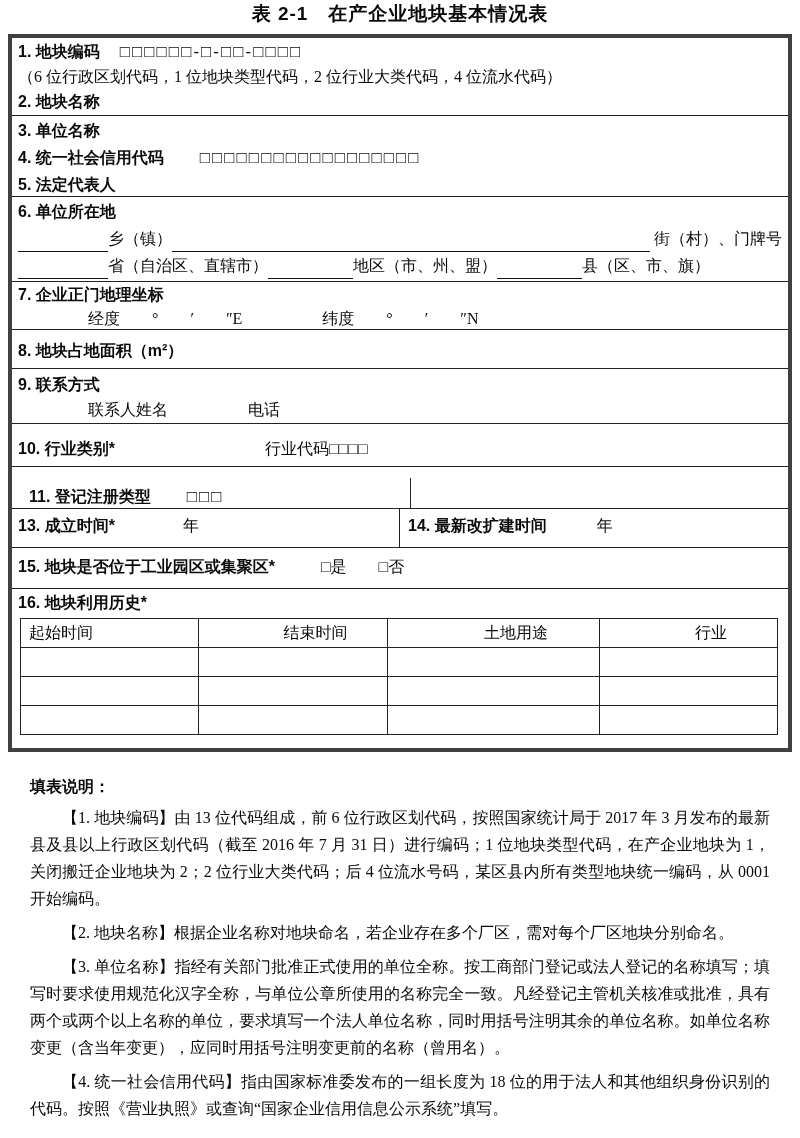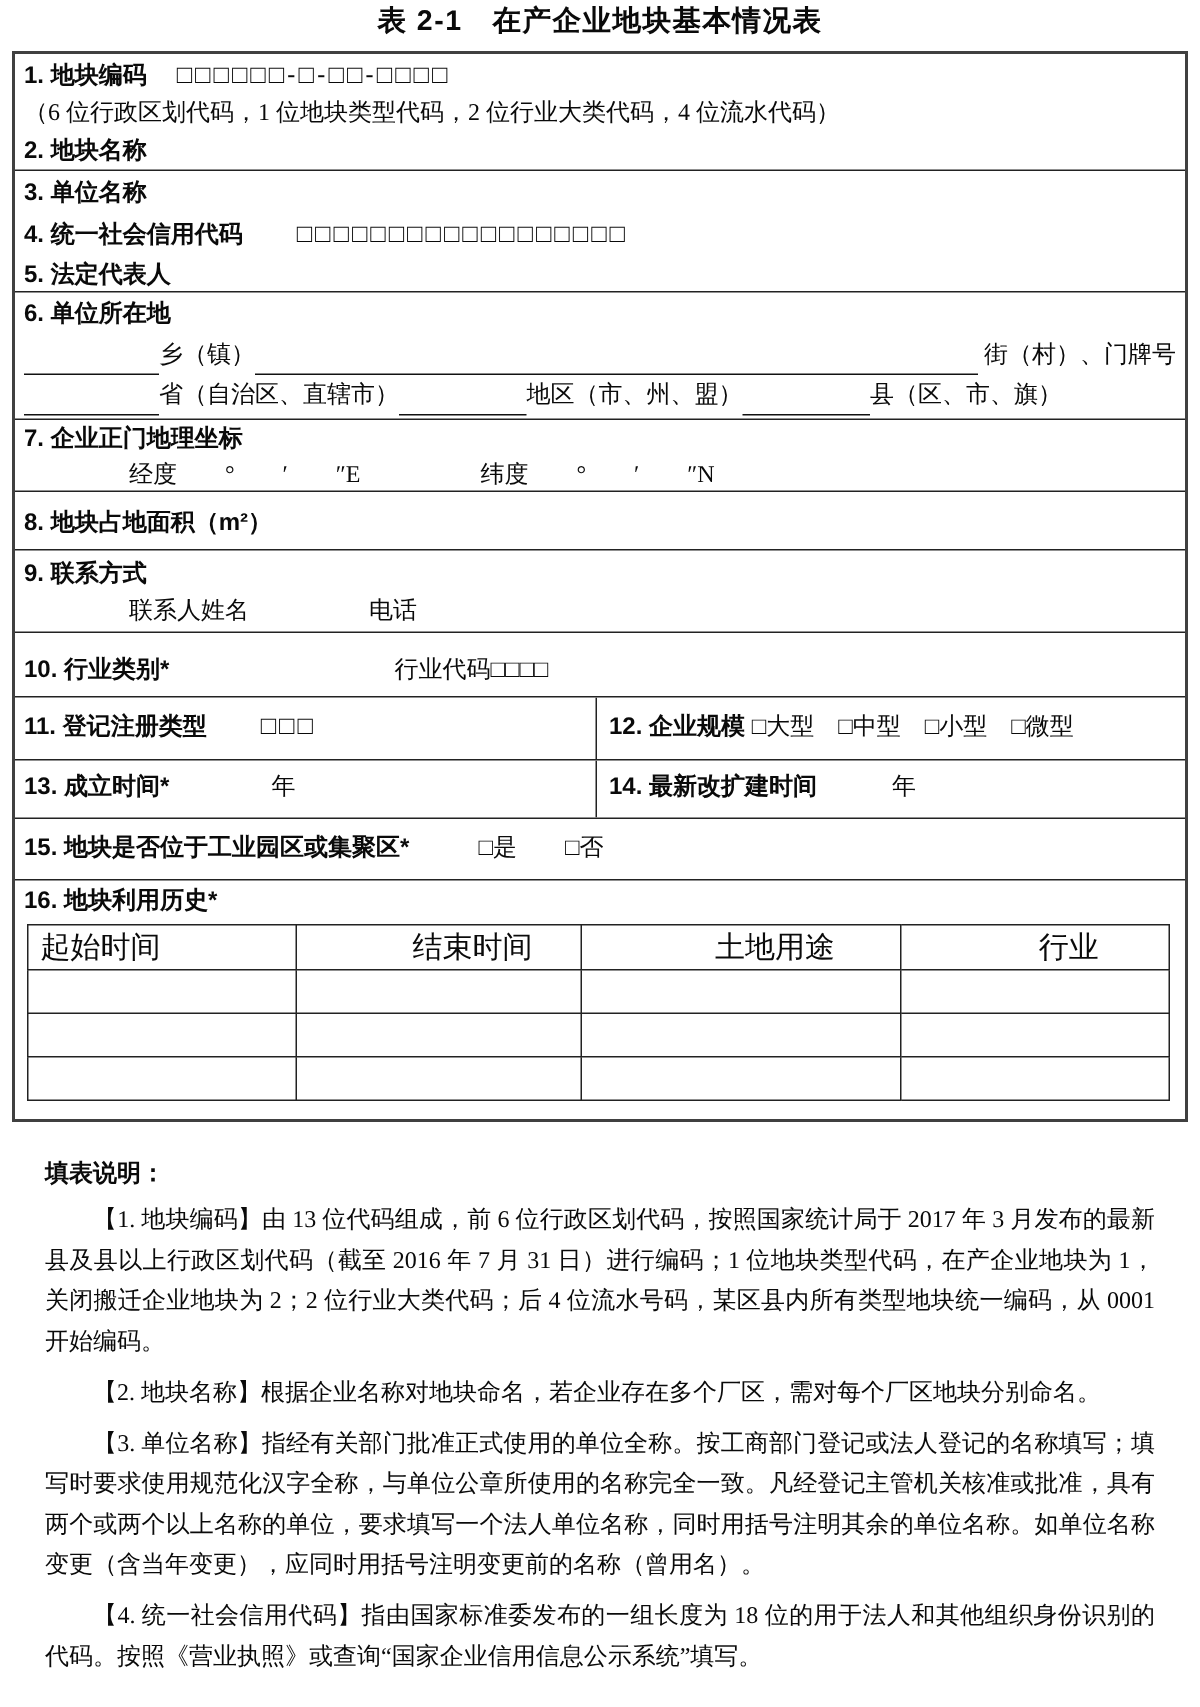--- a/index.html
+++ b/index.html
@@ -5,60 +5,60 @@
   html,body{margin:0;padding:0;}
   body{
     width:800px;height:1138px;overflow:hidden;background:#ffffff;color:#0a0a0a;
     font-family:"Liberation Sans","DejaVu Sans",sans-serif;
   }
   .title{
     text-align:center;font-size:19px;font-weight:bold;padding-top:1px;height:31px;
     letter-spacing:1px;
   }
   
-  .tbl{margin:2px 8px 0;border:2px solid #404040;}
+  .tbl{margin:2px 8px 0;border:4px solid #404040;}
   .grp{border-top:1px solid #222;padding:1px 6px 0;box-sizing:border-box;overflow:hidden;font-size:16px;}
   .grp:first-child{border-top:none;}
   .lb{font-weight:bold;}
   .rg{font-family:"Liberation Serif","DejaVu Serif",serif;}
   .ln{line-height:25px;white-space:nowrap;}
   .sq{font-size:17px;letter-spacing:2px;}
   .g-a{height:77px;}
   .g-b{height:81px;}
   .g-b .ln{line-height:27px;}
   .g-c{height:85px;}
   .g-c .ln{line-height:27px;}
   .g-d{height:48px;}
   .g-d .ln{line-height:24px;}
   .g-e{height:39px;padding-top:8px;}
   .g-f{height:55px;padding-top:3px;}
   .g-f .ln{line-height:25px;}
   .g-g{height:43px;padding-top:12px;}
-  .g-h{height:42px;padding:0;display:flex;}
+  .g-h{height:42px;padding:11px;display:flex;flex-direction:column;}
   .g-i{height:39px;padding:0;display:flex;}
   .cell-l{width:388px;border-right:1px solid #222;box-sizing:border-box;padding:0 0 0 6px;}
   .cell-r{flex:1;padding-left:8px;}
   .g-h .cell-l,.g-h .cell-r{padding-top:9px;}
   .g-i .cell-l,.g-i .cell-r{padding-top:7px;}
   .g-j{height:41px;padding-top:9px;}
   .g-k{height:160px;}
   .ind70{margin-left:70px;}
   .ind78{margin-left:46px;}
   .ind68{margin-left:68px;}
   .ind50{margin-left:50px;}
   .gap20{margin-left:20px;}
   .gap36{margin-left:36px;}
   .gap150{margin-left:150px;}
   .fline{display:flex;align-items:flex-end;line-height:27px;white-space:nowrap;}
   .bl{display:inline-block;border-bottom:1px solid #111;height:20px;}
   .bl90{width:90px;}
   .bl85{width:85px;}
   .blx{flex:1;margin-right:4px;border-bottom:1px solid #111;height:20px;}
   
-  .hist{width:calc(100% - 6px);margin:3px 1px 0 2px;border-collapse:collapse;font-size:20px;border-radius:12px;}
+  .hist{width:calc(100% - 6px);margin:3px 1px 0 2px;border-collapse:collapse;font-size:16px;border-radius:12px;}
   .hist th,.hist td{border:1px solid #222;font-weight:normal;}
   .hist th{height:26px;text-align:center;font-family:"Liberation Serif","DejaVu Serif",serif;padding-left:46px;}
   .hist th.first{text-align:left;padding-left:8px;}
   .hist td{height:26px;}
   .hist col.c1{width:23.5%;}
   .hist col.c2{width:25%;}
   .hist col.c3{width:28%;}
   .hist col.c4{width:23.5%;}
   
   .notes{margin:25px 30px 0;}

